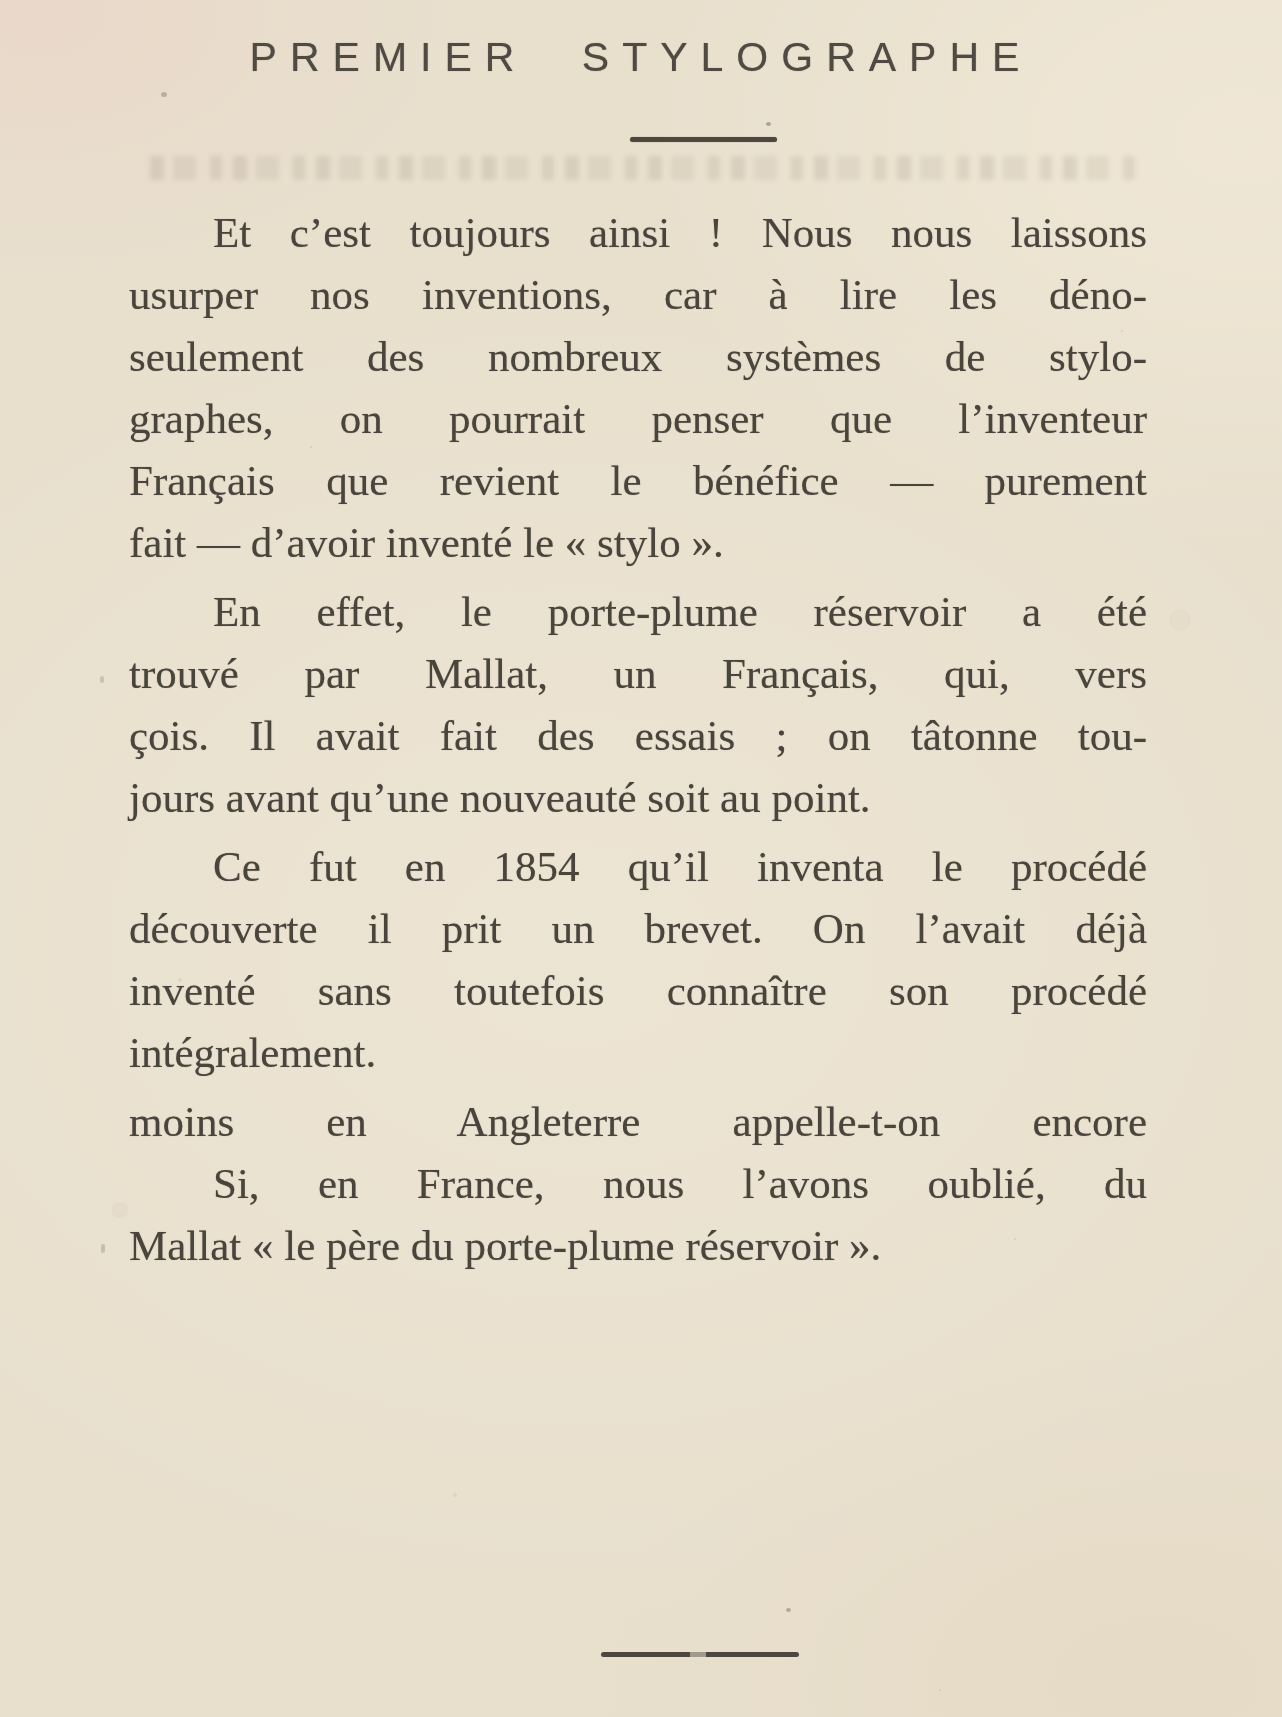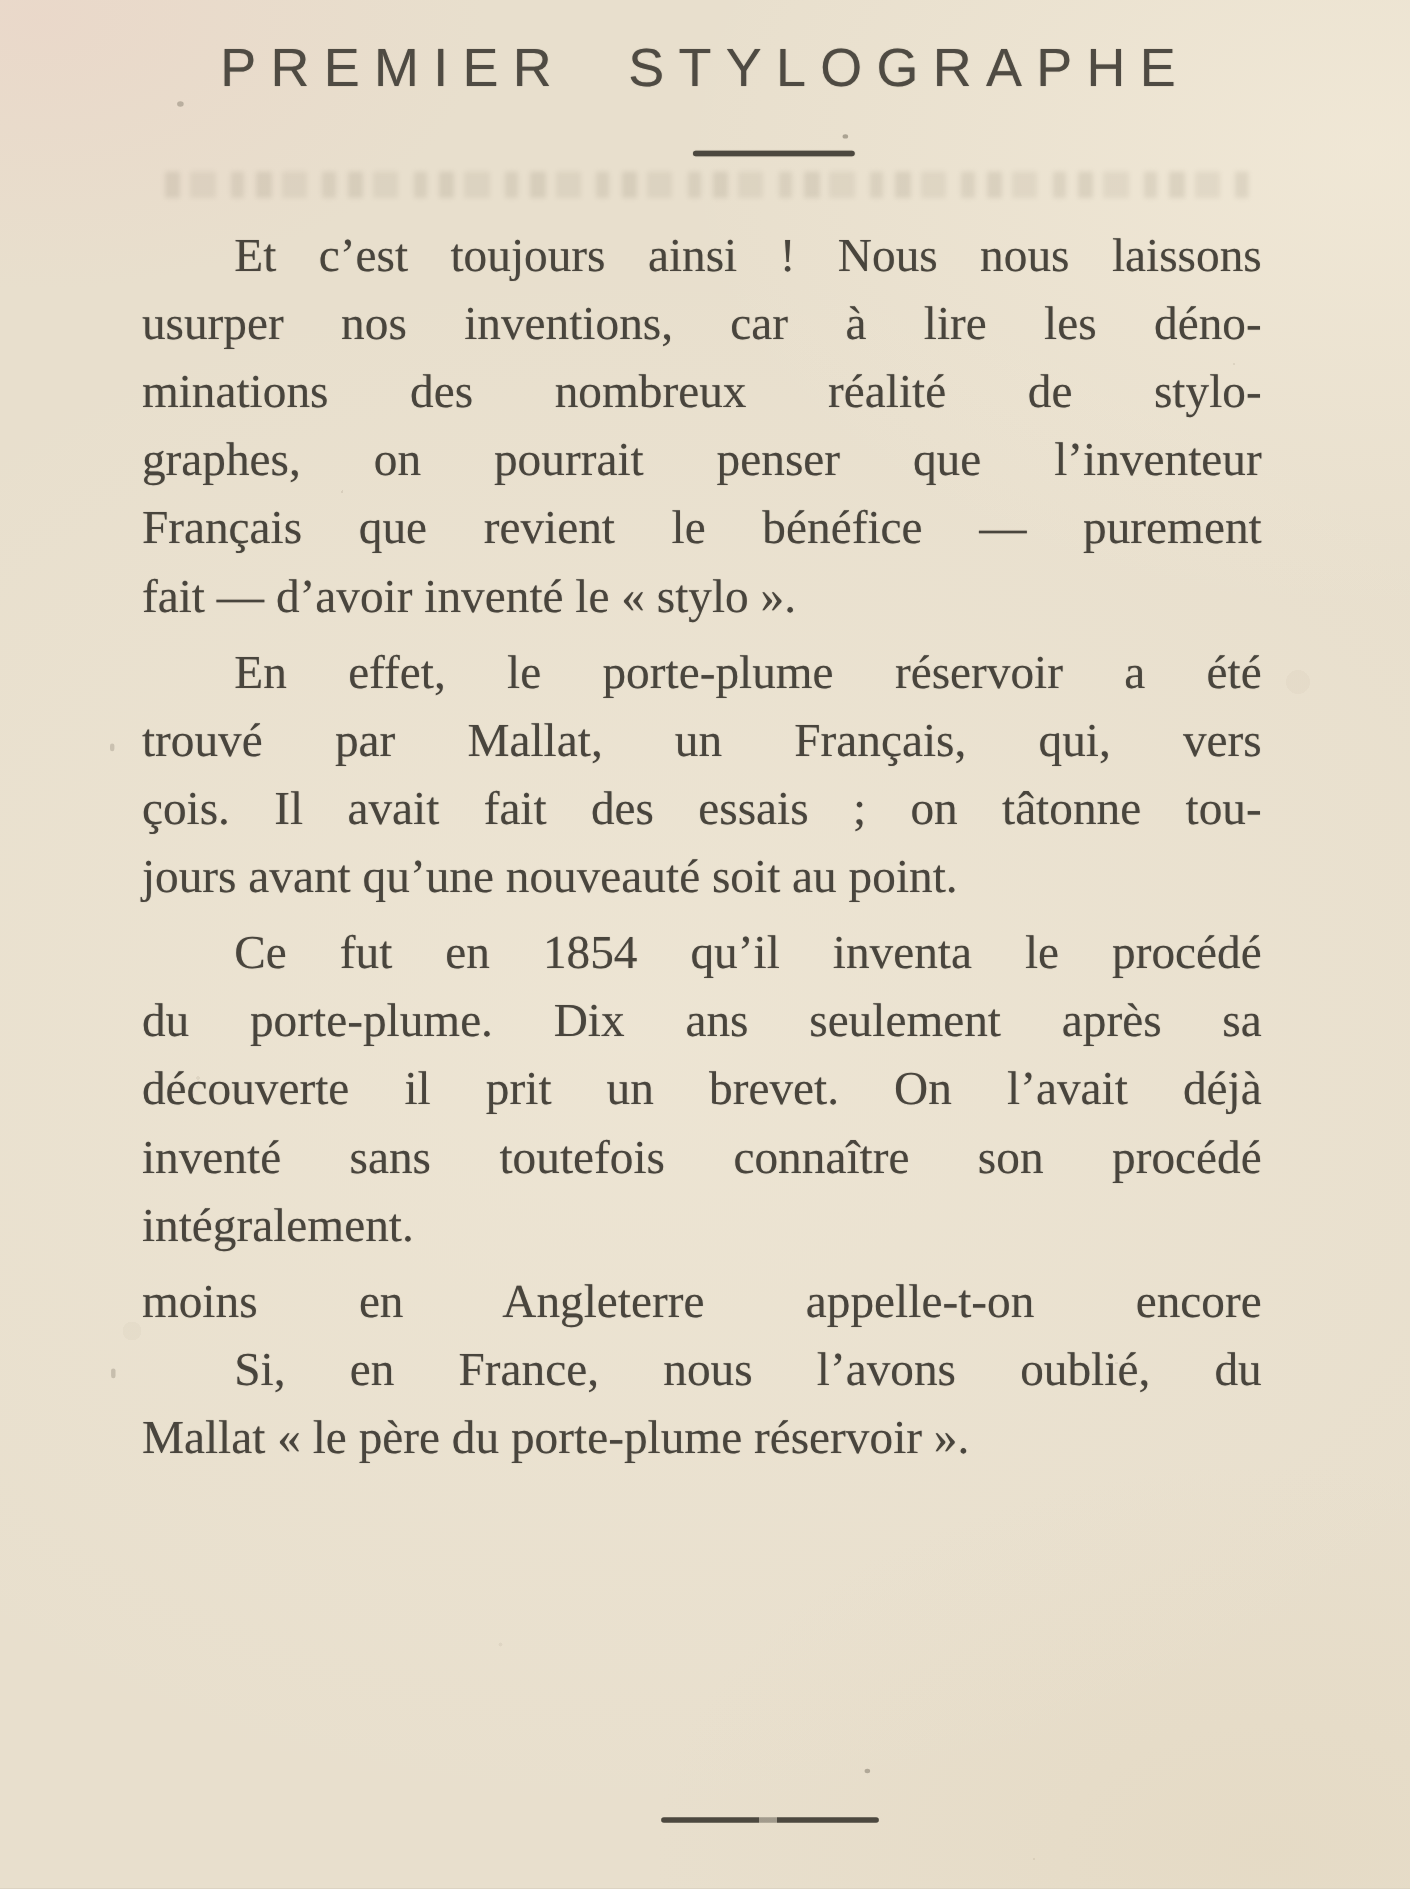--- a/index.html
+++ b/index.html
@@ -27,21 +27,21 @@
       radial-gradient(circle 2px at 1015px 1239px,rgba(120,108,86,.22) 0 60%, transparent 61%),
       radial-gradient(circle 3px at 455px 1495px, rgba(120,108,86,.16) 0 60%, transparent 61%),
       radial-gradient(circle 2px at 940px 1690px, rgba(120,108,86,.2) 0 60%, transparent 61%),
       radial-gradient(circle 14px at 120px 1210px,rgba(150,138,112,.10) 0 60%, transparent 61%),
       radial-gradient(circle 18px at 1180px 620px,rgba(150,138,112,.08) 0 60%, transparent 61%);
   }
   .title-block{position:absolute;top:34px;left:0;width:100%;text-align:center;}
   .title{
     margin:0;
     font-family:"Liberation Sans","DejaVu Sans",sans-serif;
-    font-size:49px;font-weight:400;
+    font-size:41px;font-weight:400;
     letter-spacing:13px;word-spacing:30px;
     color:#4f4b43;
     text-shadow:0 0 1px rgba(80,74,62,.55);
   }
   .title-rule{
     position:absolute;top:137px;left:630px;width:147px;height:5px;
     background:#4c483f;border-radius:3px;
     box-shadow:0 0 1px rgba(76,72,63,.6);
   }
   .ghost-line{
@@ -82,34 +82,33 @@
   </header>
 
   <div class="title-rule"></div>
 
   <div class="ghost-line"></div>
 
   <main class="body-text" id="body-text">
       <div class="paragraph">
         <div class="line first">Et c’est toujours ainsi ! Nous nous laissons</div>
         <div class="line">usurper nos inventions, car à lire les déno-</div>
-        <div class="line">minations des nombreux réalité de stylo-</div>
+        <div class="line">seulement des nombreux systèmes de stylo-</div>
         <div class="line">graphes, on pourrait penser que l’inventeur</div>
         <div class="line">Français que revient le bénéfice — purement</div>
         <div class="line last">fait — d’avoir inventé le « stylo ».</div>
       </div>
       <div class="paragraph">
         <div class="line first">En effet, le porte-plume réservoir a été</div>
         <div class="line">trouvé par Mallat, un Français, qui, vers</div>
         <div class="line">çois. Il avait fait des essais ; on tâtonne tou-</div>
         <div class="line last">jours avant qu’une nouveauté soit au point.</div>
       </div>
       <div class="paragraph">
         <div class="line first">Ce fut en 1854 qu’il inventa le procédé</div>
-        <div class="line">du porte-plume. Dix ans seulement après sa</div>
         <div class="line">découverte il prit un brevet. On l’avait déjà</div>
         <div class="line">inventé sans toutefois connaître son procédé</div>
         <div class="line last">intégralement.</div>
       </div>
       <div class="paragraph">
         <div class="line">moins en Angleterre appelle-t-on encore</div>
         <div class="line first">Si, en France, nous l’avons oublié, du</div>
         <div class="line last">Mallat « le père du porte-plume réservoir ».</div>
       </div>
     </main>

